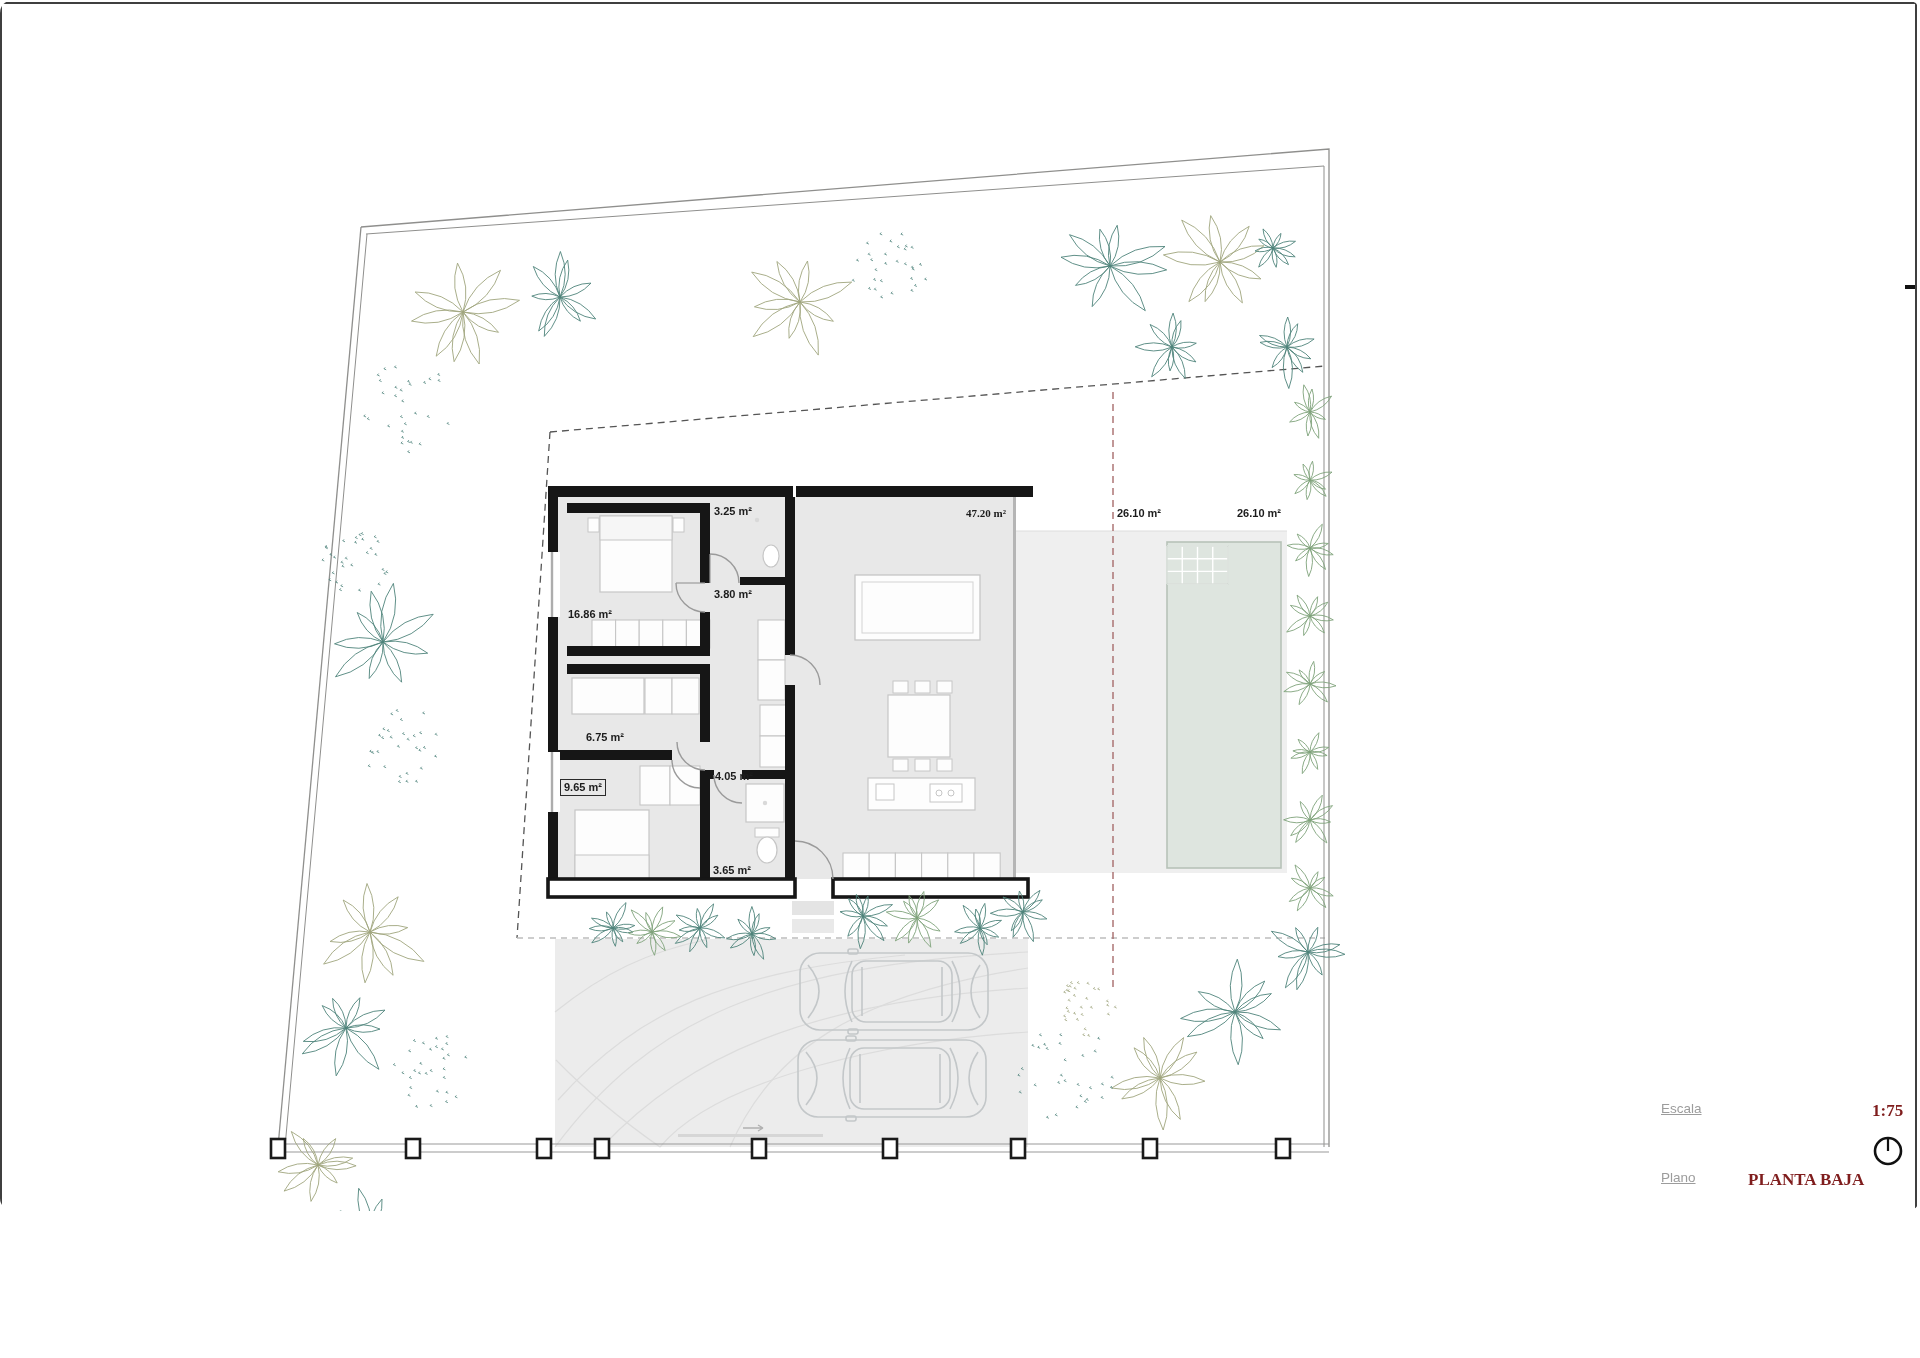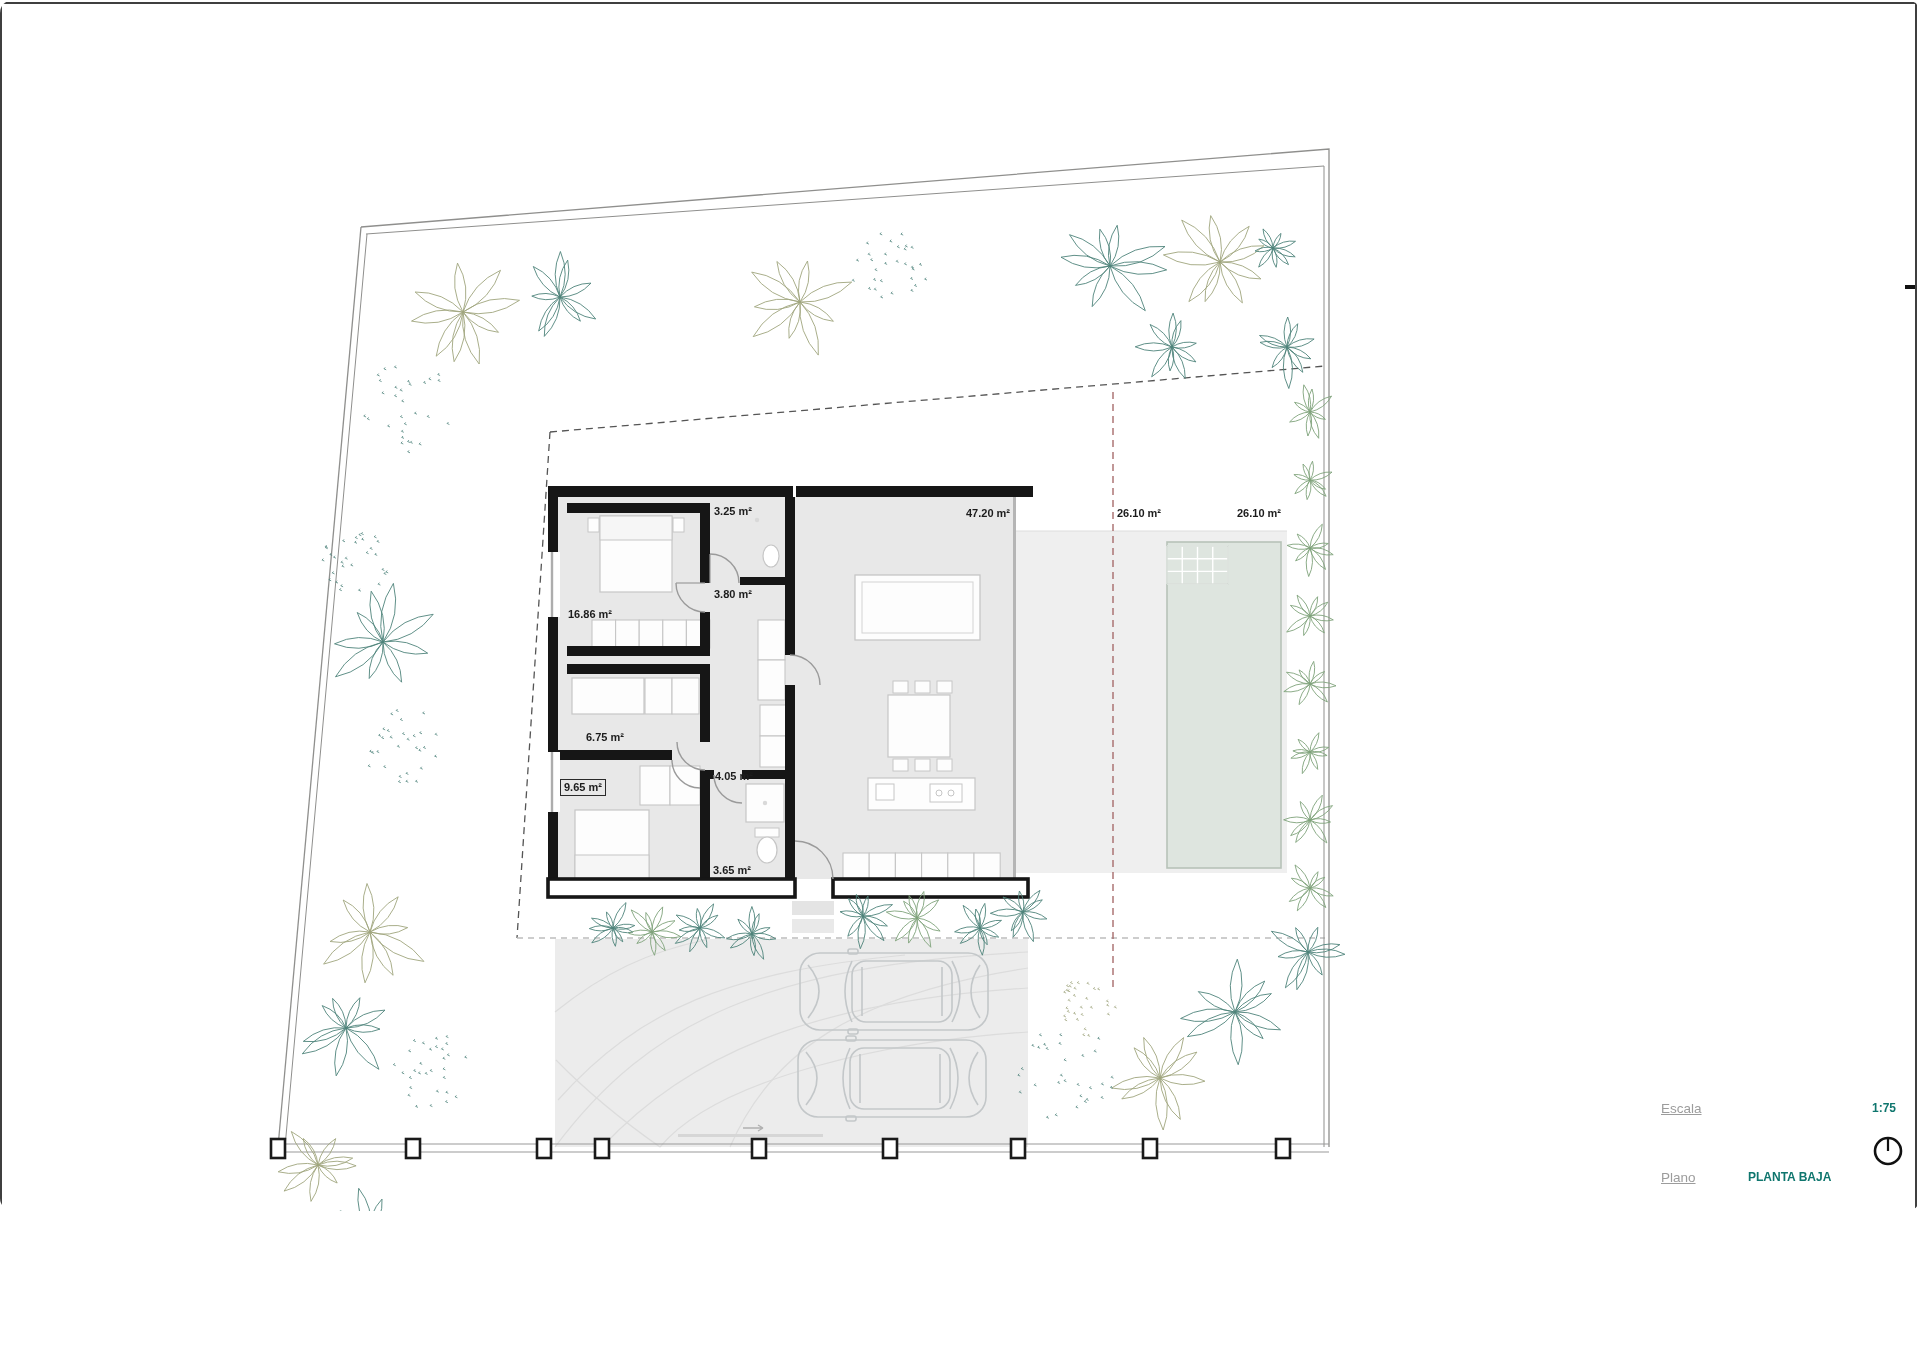--- a/index.html
+++ b/index.html
@@ -2,21 +2,21 @@
 <html><head>
 <meta charset="utf-8">
 <style>
   html,body{margin:0;padding:0;background:#fff;}
   body{font-family:"Liberation Sans", sans-serif;}
   #sheet{position:relative;width:1920px;height:1211px;background:#ffffff;overflow:hidden;border-radius:13px;}
   #plan-svg{position:absolute;left:0;top:0;width:1920px;height:1358px;}
   .room-label{position:absolute;font-size:11px;font-weight:bold;color:#1c1c1c;white-space:nowrap;letter-spacing:0;}
   .room-label.boxed{border:1.4px solid #2a2a2a;padding:0 3px;line-height:15px;background:rgba(232,232,232,.0);margin-top:27px;}
   .tb-label{position:absolute;font-size:13.5px;color:#9c9c9c;white-space:nowrap;text-decoration:underline;}
-  .tb-value{position:absolute;font-size:12px;font-weight:bold;color:#0f766e;white-space:nowrap;}
+  .tb-value{position:absolute;font-size:17px;font-weight:bold;color:#7f1d1d;white-space:nowrap;font-family:Liberation Serif, serif;}
   .frame{position:absolute;background:#3f3f3f;}
 </style>
 </head>
 <body>
 
 <div id="sheet">
 
   <div class="frame" style="left:0;top:2px;width:1920px;height:2px;"></div>
   <div class="frame" style="left:0;top:0;width:2px;height:1358px;"></div>
   <div class="frame" style="left:1915px;top:0;width:2px;height:1358px;"></div>
@@ -211,21 +211,21 @@
       <path d="M401.1,443.0 l2.2,1 m-1,-2.4 l-1.4,1.6 M414.7,413.2 l2.2,1 m-1,-2.4 l-1.4,1.6 M400.3,390.1 l2.2,1 m-1,-2.4 l-1.4,1.6 M367.4,418.8 l2.2,1 m-1,-2.4 l-1.4,1.6 M363.9,416.0 l2.2,1 m-1,-2.4 l-1.4,1.6 M387.8,426.0 l2.2,1 m-1,-2.4 l-1.4,1.6 M407.8,451.8 l2.2,1 m-1,-2.4 l-1.4,1.6 M438.2,380.5 l2.2,1 m-1,-2.4 l-1.4,1.6 M407.8,381.4 l2.2,1 m-1,-2.4 l-1.4,1.6 M409.3,384.3 l2.2,1 m-1,-2.4 l-1.4,1.6 M400.6,416.7 l2.2,1 m-1,-2.4 l-1.4,1.6 M384.0,368.8 l2.2,1 m-1,-2.4 l-1.4,1.6 M401.9,401.0 l2.2,1 m-1,-2.4 l-1.4,1.6 M427.4,416.5 l2.2,1 m-1,-2.4 l-1.4,1.6 M379.4,380.6 l2.2,1 m-1,-2.4 l-1.4,1.6 M404.5,423.8 l2.2,1 m-1,-2.4 l-1.4,1.6 M437.9,374.5 l2.2,1 m-1,-2.4 l-1.4,1.6 M394.6,367.0 l2.2,1 m-1,-2.4 l-1.4,1.6 M401.8,437.4 l2.2,1 m-1,-2.4 l-1.4,1.6 M377.4,375.0 l2.2,1 m-1,-2.4 l-1.4,1.6 M419.2,444.0 l2.2,1 m-1,-2.4 l-1.4,1.6 M429.0,378.9 l2.2,1 m-1,-2.4 l-1.4,1.6 M382.1,392.9 l2.2,1 m-1,-2.4 l-1.4,1.6 M395.1,387.3 l2.2,1 m-1,-2.4 l-1.4,1.6 M394.7,395.8 l2.2,1 m-1,-2.4 l-1.4,1.6 M410.5,442.3 l2.2,1 m-1,-2.4 l-1.4,1.6 M423.8,382.5 l2.2,1 m-1,-2.4 l-1.4,1.6 M401.6,431.3 l2.2,1 m-1,-2.4 l-1.4,1.6 M447.2,423.5 l2.2,1 m-1,-2.4 l-1.4,1.6 M407.7,441.5 l2.2,1 m-1,-2.4 l-1.4,1.6 " fill="none" stroke="#4e837b" stroke-width="0.8"></path>
       <path d="M322.1,560.0 l2.2,1 m-1,-2.4 l-1.4,1.6 M377.2,541.4 l2.2,1 m-1,-2.4 l-1.4,1.6 M361.4,533.6 l2.2,1 m-1,-2.4 l-1.4,1.6 M355.4,537.6 l2.2,1 m-1,-2.4 l-1.4,1.6 M329.0,579.8 l2.2,1 m-1,-2.4 l-1.4,1.6 M374.3,536.8 l2.2,1 m-1,-2.4 l-1.4,1.6 M366.4,552.7 l2.2,1 m-1,-2.4 l-1.4,1.6 M325.4,546.5 l2.2,1 m-1,-2.4 l-1.4,1.6 M342.1,566.1 l2.2,1 m-1,-2.4 l-1.4,1.6 M358.7,590.2 l2.2,1 m-1,-2.4 l-1.4,1.6 M354.8,542.3 l2.2,1 m-1,-2.4 l-1.4,1.6 M350.9,565.0 l2.2,1 m-1,-2.4 l-1.4,1.6 M384.1,573.5 l2.2,1 m-1,-2.4 l-1.4,1.6 M340.9,585.8 l2.2,1 m-1,-2.4 l-1.4,1.6 M375.0,554.4 l2.2,1 m-1,-2.4 l-1.4,1.6 M382.2,569.5 l2.2,1 m-1,-2.4 l-1.4,1.6 M359.1,534.7 l2.2,1 m-1,-2.4 l-1.4,1.6 M333.7,557.2 l2.2,1 m-1,-2.4 l-1.4,1.6 M386.0,571.9 l2.2,1 m-1,-2.4 l-1.4,1.6 M339.6,589.7 l2.2,1 m-1,-2.4 l-1.4,1.6 M330.0,554.5 l2.2,1 m-1,-2.4 l-1.4,1.6 M332.3,572.9 l2.2,1 m-1,-2.4 l-1.4,1.6 M361.9,539.2 l2.2,1 m-1,-2.4 l-1.4,1.6 M345.4,558.2 l2.2,1 m-1,-2.4 l-1.4,1.6 M341.2,562.2 l2.2,1 m-1,-2.4 l-1.4,1.6 M325.5,547.7 l2.2,1 m-1,-2.4 l-1.4,1.6 M335.8,582.1 l2.2,1 m-1,-2.4 l-1.4,1.6 M370.3,548.4 l2.2,1 m-1,-2.4 l-1.4,1.6 M378.2,584.1 l2.2,1 m-1,-2.4 l-1.4,1.6 M342.8,540.8 l2.2,1 m-1,-2.4 l-1.4,1.6 " fill="none" stroke="#4e837b" stroke-width="0.8"></path>
       <path d="M368.3,765.9 l2.2,1 m-1,-2.4 l-1.4,1.6 M415.7,747.8 l2.2,1 m-1,-2.4 l-1.4,1.6 M423.6,747.5 l2.2,1 m-1,-2.4 l-1.4,1.6 M369.9,751.3 l2.2,1 m-1,-2.4 l-1.4,1.6 M406.1,781.3 l2.2,1 m-1,-2.4 l-1.4,1.6 M387.4,730.6 l2.2,1 m-1,-2.4 l-1.4,1.6 M398.6,781.7 l2.2,1 m-1,-2.4 l-1.4,1.6 M413.3,735.8 l2.2,1 m-1,-2.4 l-1.4,1.6 M402.7,733.7 l2.2,1 m-1,-2.4 l-1.4,1.6 M383.0,728.9 l2.2,1 m-1,-2.4 l-1.4,1.6 M434.8,756.2 l2.2,1 m-1,-2.4 l-1.4,1.6 M381.8,737.7 l2.2,1 m-1,-2.4 l-1.4,1.6 M378.8,735.3 l2.2,1 m-1,-2.4 l-1.4,1.6 M390.9,713.9 l2.2,1 m-1,-2.4 l-1.4,1.6 M415.7,781.3 l2.2,1 m-1,-2.4 l-1.4,1.6 M400.5,719.6 l2.2,1 m-1,-2.4 l-1.4,1.6 M399.3,776.5 l2.2,1 m-1,-2.4 l-1.4,1.6 M397.6,746.3 l2.2,1 m-1,-2.4 l-1.4,1.6 M406.2,773.4 l2.2,1 m-1,-2.4 l-1.4,1.6 M419.8,732.8 l2.2,1 m-1,-2.4 l-1.4,1.6 M377.0,751.6 l2.2,1 m-1,-2.4 l-1.4,1.6 M422.8,713.0 l2.2,1 m-1,-2.4 l-1.4,1.6 M383.9,766.7 l2.2,1 m-1,-2.4 l-1.4,1.6 M407.3,739.2 l2.2,1 m-1,-2.4 l-1.4,1.6 M396.3,710.5 l2.2,1 m-1,-2.4 l-1.4,1.6 M371.9,752.5 l2.2,1 m-1,-2.4 l-1.4,1.6 M435.3,734.3 l2.2,1 m-1,-2.4 l-1.4,1.6 M420.5,768.2 l2.2,1 m-1,-2.4 l-1.4,1.6 M390.3,737.1 l2.2,1 m-1,-2.4 l-1.4,1.6 M419.0,750.2 l2.2,1 m-1,-2.4 l-1.4,1.6 " fill="none" stroke="#4e837b" stroke-width="0.8"></path>
       <path d="M446.2,1036.6 l2.2,1 m-1,-2.4 l-1.4,1.6 M429.7,1049.2 l2.2,1 m-1,-2.4 l-1.4,1.6 M413.9,1070.6 l2.2,1 m-1,-2.4 l-1.4,1.6 M408.8,1050.9 l2.2,1 m-1,-2.4 l-1.4,1.6 M435.6,1046.7 l2.2,1 m-1,-2.4 l-1.4,1.6 M408.2,1095.2 l2.2,1 m-1,-2.4 l-1.4,1.6 M441.6,1049.0 l2.2,1 m-1,-2.4 l-1.4,1.6 M436.6,1091.2 l2.2,1 m-1,-2.4 l-1.4,1.6 M413.6,1040.6 l2.2,1 m-1,-2.4 l-1.4,1.6 M420.0,1063.4 l2.2,1 m-1,-2.4 l-1.4,1.6 M430.3,1070.6 l2.2,1 m-1,-2.4 l-1.4,1.6 M445.9,1043.6 l2.2,1 m-1,-2.4 l-1.4,1.6 M409.5,1077.6 l2.2,1 m-1,-2.4 l-1.4,1.6 M464.9,1057.1 l2.2,1 m-1,-2.4 l-1.4,1.6 M455.2,1096.8 l2.2,1 m-1,-2.4 l-1.4,1.6 M415.8,1106.4 l2.2,1 m-1,-2.4 l-1.4,1.6 M409.9,1087.6 l2.2,1 m-1,-2.4 l-1.4,1.6 M445.7,1101.7 l2.2,1 m-1,-2.4 l-1.4,1.6 M402.0,1072.8 l2.2,1 m-1,-2.4 l-1.4,1.6 M430.2,1105.6 l2.2,1 m-1,-2.4 l-1.4,1.6 M443.2,1068.9 l2.2,1 m-1,-2.4 l-1.4,1.6 M443.4,1077.5 l2.2,1 m-1,-2.4 l-1.4,1.6 M422.6,1043.0 l2.2,1 m-1,-2.4 l-1.4,1.6 M418.6,1073.0 l2.2,1 m-1,-2.4 l-1.4,1.6 M435.7,1038.3 l2.2,1 m-1,-2.4 l-1.4,1.6 M446.1,1092.3 l2.2,1 m-1,-2.4 l-1.4,1.6 M393.5,1064.7 l2.2,1 m-1,-2.4 l-1.4,1.6 M443.1,1058.3 l2.2,1 m-1,-2.4 l-1.4,1.6 M425.4,1073.4 l2.2,1 m-1,-2.4 l-1.4,1.6 M447.5,1054.9 l2.2,1 m-1,-2.4 l-1.4,1.6 " fill="none" stroke="#4e837b" stroke-width="0.8"></path>
       <path d="M852.5,280.3 l2.2,1 m-1,-2.4 l-1.4,1.6 M884.7,254.1 l2.2,1 m-1,-2.4 l-1.4,1.6 M912.3,269.0 l2.2,1 m-1,-2.4 l-1.4,1.6 M868.7,288.5 l2.2,1 m-1,-2.4 l-1.4,1.6 M897.4,246.8 l2.2,1 m-1,-2.4 l-1.4,1.6 M891.1,293.1 l2.2,1 m-1,-2.4 l-1.4,1.6 M904.6,263.9 l2.2,1 m-1,-2.4 l-1.4,1.6 M880.0,233.9 l2.2,1 m-1,-2.4 l-1.4,1.6 M890.0,241.1 l2.2,1 m-1,-2.4 l-1.4,1.6 M924.8,279.1 l2.2,1 m-1,-2.4 l-1.4,1.6 M904.2,249.0 l2.2,1 m-1,-2.4 l-1.4,1.6 M911.3,247.3 l2.2,1 m-1,-2.4 l-1.4,1.6 M870.8,259.8 l2.2,1 m-1,-2.4 l-1.4,1.6 M896.4,261.3 l2.2,1 m-1,-2.4 l-1.4,1.6 M868.3,254.2 l2.2,1 m-1,-2.4 l-1.4,1.6 M884.9,263.4 l2.2,1 m-1,-2.4 l-1.4,1.6 M873.8,279.5 l2.2,1 m-1,-2.4 l-1.4,1.6 M880.8,297.0 l2.2,1 m-1,-2.4 l-1.4,1.6 M880.5,280.8 l2.2,1 m-1,-2.4 l-1.4,1.6 M901.0,234.1 l2.2,1 m-1,-2.4 l-1.4,1.6 M905.4,246.0 l2.2,1 m-1,-2.4 l-1.4,1.6 M875.1,269.7 l2.2,1 m-1,-2.4 l-1.4,1.6 M866.7,243.1 l2.2,1 m-1,-2.4 l-1.4,1.6 M914.7,285.5 l2.2,1 m-1,-2.4 l-1.4,1.6 M919.7,264.4 l2.2,1 m-1,-2.4 l-1.4,1.6 M910.8,278.5 l2.2,1 m-1,-2.4 l-1.4,1.6 M856.7,260.2 l2.2,1 m-1,-2.4 l-1.4,1.6 M874.4,289.2 l2.2,1 m-1,-2.4 l-1.4,1.6 M911.6,267.2 l2.2,1 m-1,-2.4 l-1.4,1.6 M911.1,290.4 l2.2,1 m-1,-2.4 l-1.4,1.6 " fill="none" stroke="#4e837b" stroke-width="0.8"></path>
       <path d="M1018.0,1075.1 l2.2,1 m-1,-2.4 l-1.4,1.6 M1094.3,1051.1 l2.2,1 m-1,-2.4 l-1.4,1.6 M1037.9,1047.3 l2.2,1 m-1,-2.4 l-1.4,1.6 M1034.3,1085.0 l2.2,1 m-1,-2.4 l-1.4,1.6 M1089.6,1087.8 l2.2,1 m-1,-2.4 l-1.4,1.6 M1080.0,1095.9 l2.2,1 m-1,-2.4 l-1.4,1.6 M1060.6,1075.2 l2.2,1 m-1,-2.4 l-1.4,1.6 M1101.3,1097.5 l2.2,1 m-1,-2.4 l-1.4,1.6 M1021.4,1068.7 l2.2,1 m-1,-2.4 l-1.4,1.6 M1059.9,1034.8 l2.2,1 m-1,-2.4 l-1.4,1.6 M1064.2,1059.9 l2.2,1 m-1,-2.4 l-1.4,1.6 M1032.1,1045.4 l2.2,1 m-1,-2.4 l-1.4,1.6 M1101.6,1084.0 l2.2,1 m-1,-2.4 l-1.4,1.6 M1055.3,1114.9 l2.2,1 m-1,-2.4 l-1.4,1.6 M1076.0,1107.0 l2.2,1 m-1,-2.4 l-1.4,1.6 M1043.9,1044.4 l2.2,1 m-1,-2.4 l-1.4,1.6 M1039.6,1034.9 l2.2,1 m-1,-2.4 l-1.4,1.6 M1082.0,1055.5 l2.2,1 m-1,-2.4 l-1.4,1.6 M1097.9,1038.3 l2.2,1 m-1,-2.4 l-1.4,1.6 M1057.9,1082.5 l2.2,1 m-1,-2.4 l-1.4,1.6 M1019.4,1092.1 l2.2,1 m-1,-2.4 l-1.4,1.6 M1077.3,1084.5 l2.2,1 m-1,-2.4 l-1.4,1.6 M1086.4,1099.4 l2.2,1 m-1,-2.4 l-1.4,1.6 M1084.5,1101.5 l2.2,1 m-1,-2.4 l-1.4,1.6 M1046.3,1048.5 l2.2,1 m-1,-2.4 l-1.4,1.6 M1111.3,1077.2 l2.2,1 m-1,-2.4 l-1.4,1.6 M1064.2,1080.7 l2.2,1 m-1,-2.4 l-1.4,1.6 M1110.6,1087.4 l2.2,1 m-1,-2.4 l-1.4,1.6 M1059.2,1043.4 l2.2,1 m-1,-2.4 l-1.4,1.6 M1046.7,1117.3 l2.2,1 m-1,-2.4 l-1.4,1.6 " fill="none" stroke="#4e837b" stroke-width="0.8"></path>
       <path d="M1069.3,986.1 l2.2,1 m-1,-2.4 l-1.4,1.6 M1066.3,990.2 l2.2,1 m-1,-2.4 l-1.4,1.6 M1063.8,1016.0 l2.2,1 m-1,-2.4 l-1.4,1.6 M1073.6,995.4 l2.2,1 m-1,-2.4 l-1.4,1.6 M1068.0,990.8 l2.2,1 m-1,-2.4 l-1.4,1.6 M1090.6,1007.3 l2.2,1 m-1,-2.4 l-1.4,1.6 M1081.3,1014.5 l2.2,1 m-1,-2.4 l-1.4,1.6 M1066.1,1008.0 l2.2,1 m-1,-2.4 l-1.4,1.6 M1087.9,1035.4 l2.2,1 m-1,-2.4 l-1.4,1.6 M1084.3,1029.0 l2.2,1 m-1,-2.4 l-1.4,1.6 M1114.5,1007.1 l2.2,1 m-1,-2.4 l-1.4,1.6 M1087.2,983.3 l2.2,1 m-1,-2.4 l-1.4,1.6 M1106.6,1001.1 l2.2,1 m-1,-2.4 l-1.4,1.6 M1082.9,1034.8 l2.2,1 m-1,-2.4 l-1.4,1.6 M1097.8,989.0 l2.2,1 m-1,-2.4 l-1.4,1.6 M1107.6,1014.1 l2.2,1 m-1,-2.4 l-1.4,1.6 M1068.3,1000.2 l2.2,1 m-1,-2.4 l-1.4,1.6 M1106.9,1005.1 l2.2,1 m-1,-2.4 l-1.4,1.6 M1064.9,1019.8 l2.2,1 m-1,-2.4 l-1.4,1.6 M1066.7,985.8 l2.2,1 m-1,-2.4 l-1.4,1.6 M1085.9,998.4 l2.2,1 m-1,-2.4 l-1.4,1.6 M1070.6,982.7 l2.2,1 m-1,-2.4 l-1.4,1.6 M1076.6,1019.4 l2.2,1 m-1,-2.4 l-1.4,1.6 M1067.5,1011.4 l2.2,1 m-1,-2.4 l-1.4,1.6 M1093.5,988.6 l2.2,1 m-1,-2.4 l-1.4,1.6 M1080.5,1007.2 l2.2,1 m-1,-2.4 l-1.4,1.6 M1073.8,1013.3 l2.2,1 m-1,-2.4 l-1.4,1.6 M1077.4,982.7 l2.2,1 m-1,-2.4 l-1.4,1.6 M1074.2,988.2 l2.2,1 m-1,-2.4 l-1.4,1.6 M1063.9,992.1 l2.2,1 m-1,-2.4 l-1.4,1.6 " fill="none" stroke="#9fa57d" stroke-width="0.8"></path>
     </svg>
 
   <span class="room-label" style="left:714px;top:505px;">3.25 m²</span>
-  <span class="room-label" style="left:966px;top:507px;">47.20 m²</span>
+  <span class="room-label" style="left:966px;top:507px;font-family:Liberation Serif, serif;">47.20 m²</span>
   <span class="room-label" style="left:1117px;top:507px;">26.10 m²</span>
   <span class="room-label" style="left:1237px;top:507px;">26.10 m²</span>
   <span class="room-label" style="left:714px;top:588px;">3.80 m²</span>
   <span class="room-label" style="left:568px;top:608px;">16.86 m²</span>
   <span class="room-label" style="left:586px;top:731px;">6.75 m²</span>
   <span class="room-label boxed" style="left:560px;top:752px;">9.65 m²</span>
   <span class="room-label" style="left:715px;top:770px;">4.05 m²</span>
   <span class="room-label" style="left:713px;top:864px;">3.65 m²</span>
 
   <span class="tb-label" style="left:1661px;top:1101px;">Escala</span>

